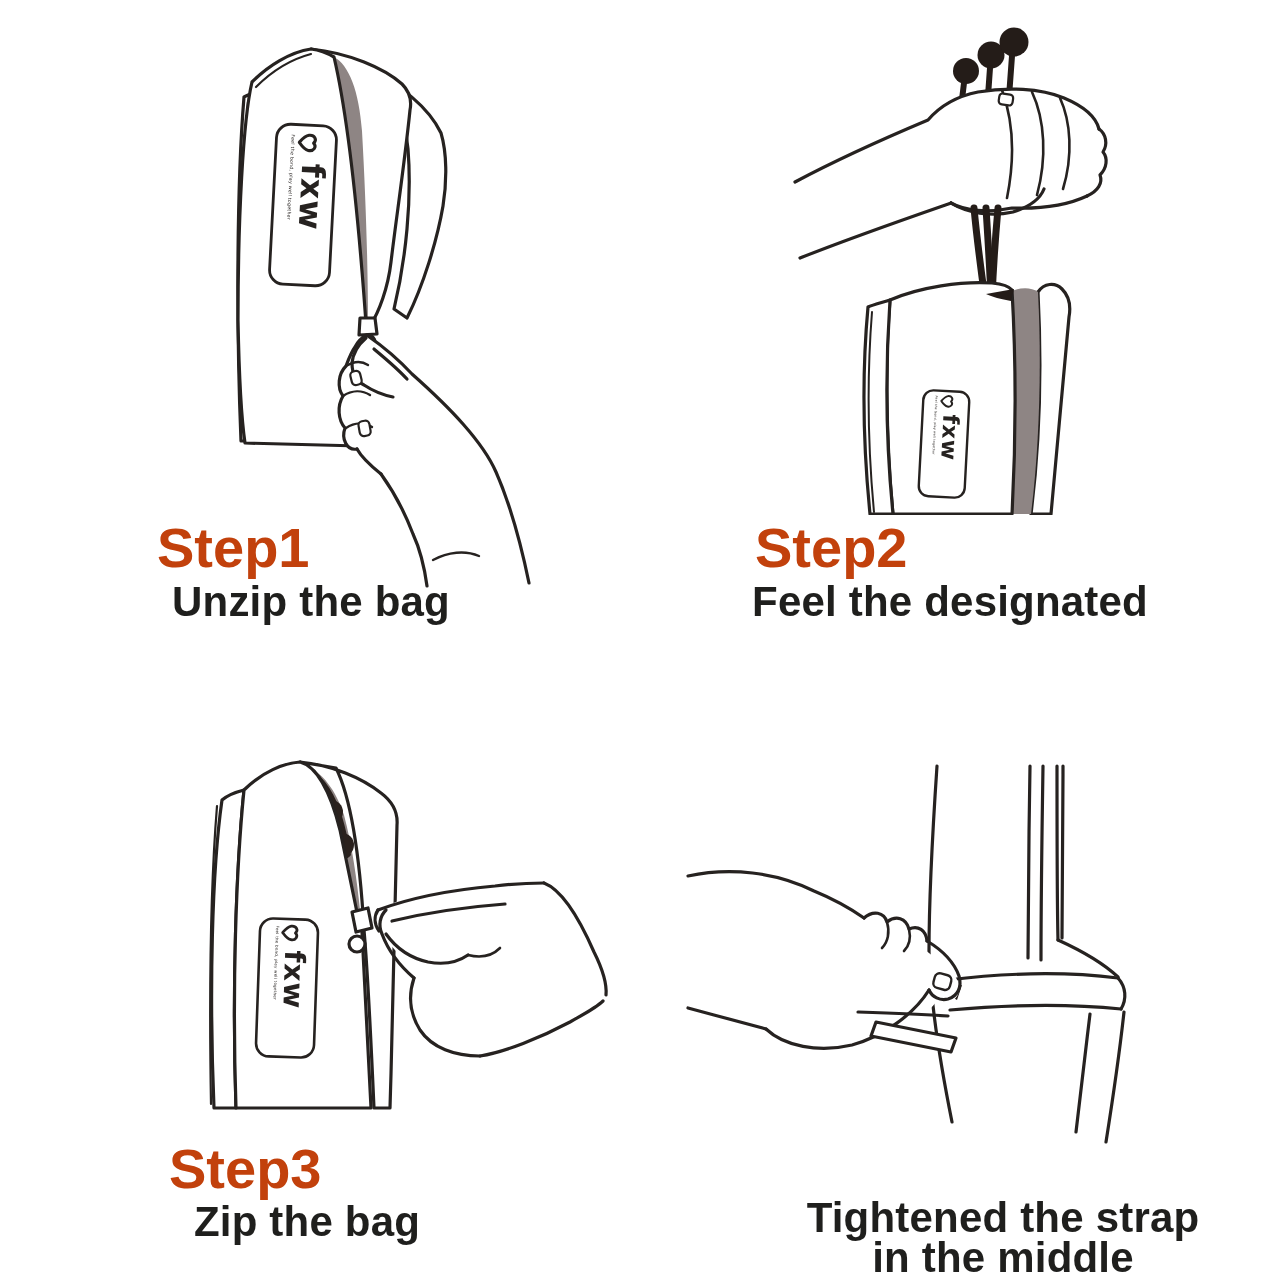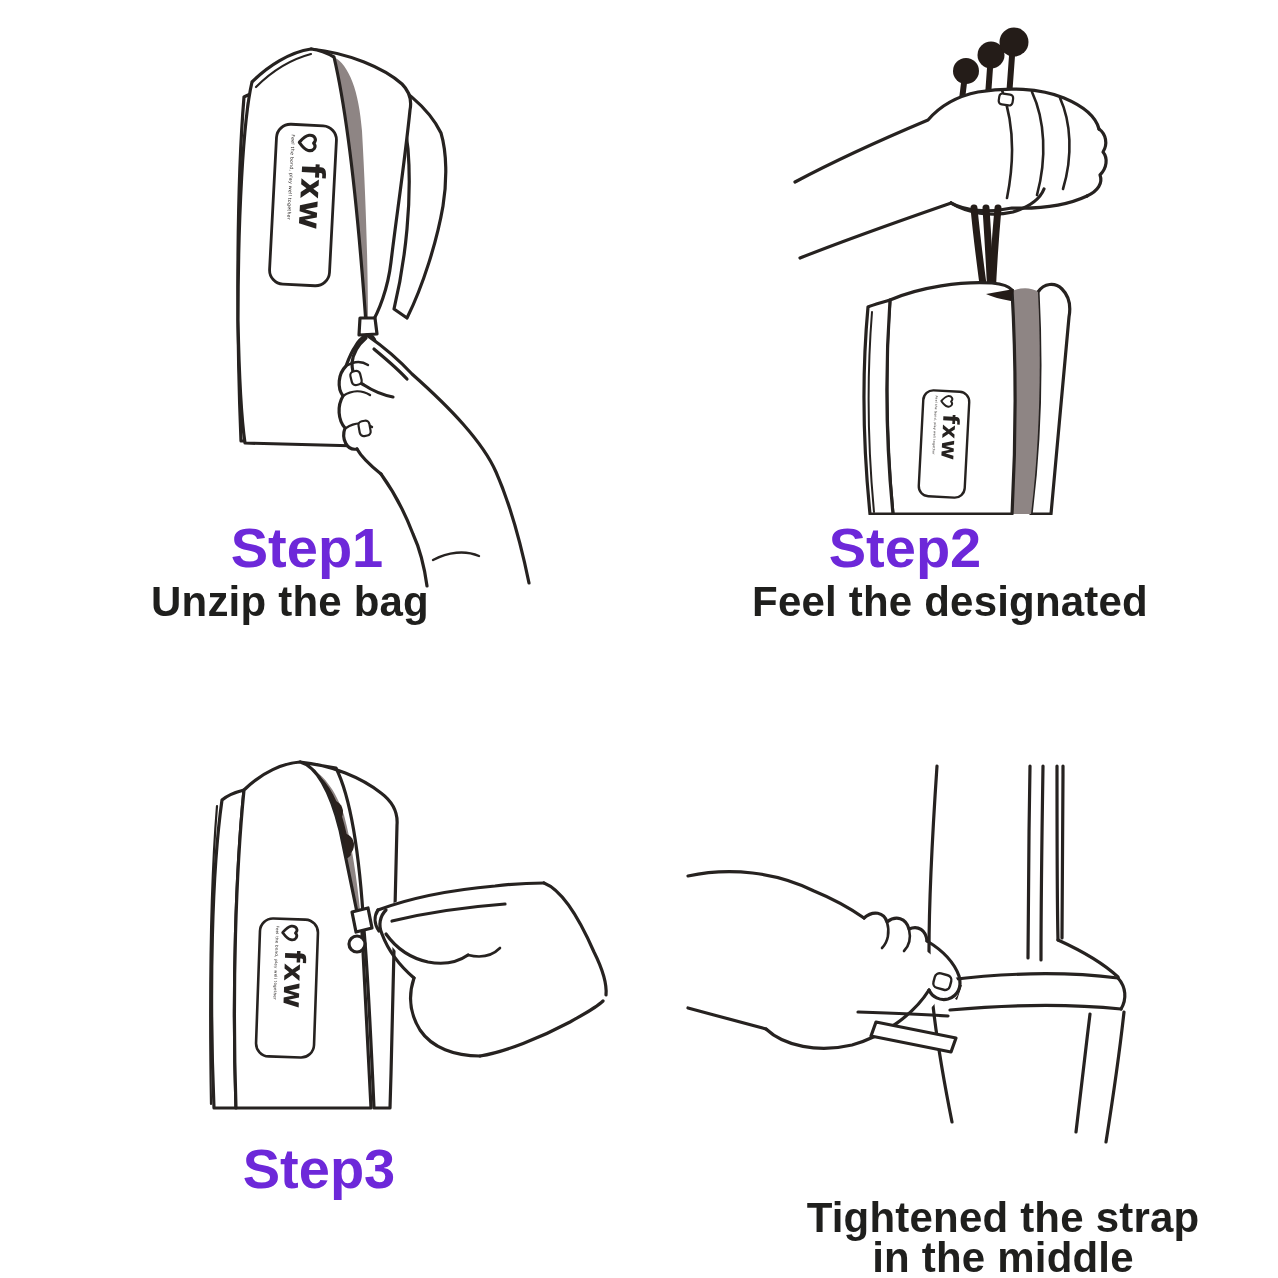--- a/index.html
+++ b/index.html
@@ -2,34 +2,34 @@
 <html><head>
 <meta charset="utf-8">
 <style>
   html,body{margin:0;padding:0;background:#ffffff;}
   #canvas{
     position:relative;width:1278px;height:1278px;background:#ffffff;overflow:hidden;
     font-family:"Liberation Sans",sans-serif;
   }
   .fig{position:absolute;}
   .step-title{
-    position:absolute;text-align:center;
-    font-weight:bold;font-size:56px;letter-spacing:0px;color:#6d28d9;
+    position:absolute;text-align:left;
+    font-weight:bold;font-size:56px;letter-spacing:0px;color:#c2410c;
     font-family:"Liberation Sans",sans-serif;
   }
   .step-sub{
     position:absolute;text-align:center;
     font-weight:bold;font-size:42px;line-height:43px;color:#1f1f1d;
     font-family:"Liberation Sans",sans-serif;letter-spacing:0.2px;
   }
   .s1t{left:157px;top:515px;width:300px;}
   .s2t{left:755px;top:515px;width:300px;}
   .s3t{left:169px;top:1136px;width:300px;}
   .s4t{left:812px;top:1136px;width:300px;}
-  .s1s{left:90px;top:580px;width:400px;}
+  .s1s{left:111px;top:580px;width:400px;}
   .s2s{left:725px;top:580px;width:450px;}
   .s3s{left:107px;top:1200px;width:400px;}
   .s4s{left:778px;top:1198px;width:450px;font-size:42px;line-height:40px;}
 </style>
 </head>
 <body>
 
 <div id="canvas">
 
   <svg class="fig" style="left:180px;top:20px;width:480px;height:570px" viewBox="180 20 480 570">
@@ -196,19 +196,22 @@
   <div class="step-sub s1s">
     <div>Unzip the bag</div>
   </div>
 
   <div class="step-title s2t">Step2</div>
   <div class="step-sub s2s">
     <div>Feel the designated</div>
   </div>
 
   <div class="step-title s3t">Step3</div>
+  <div class="step-sub s3s">
+    <div>Zip the bag</div>
+  </div>
 
   <div class="step-sub s4s">
     <div>Tightened the strap</div>
     <div>in the middle</div>
   </div>
 
 </div>
 
 </body></html>

